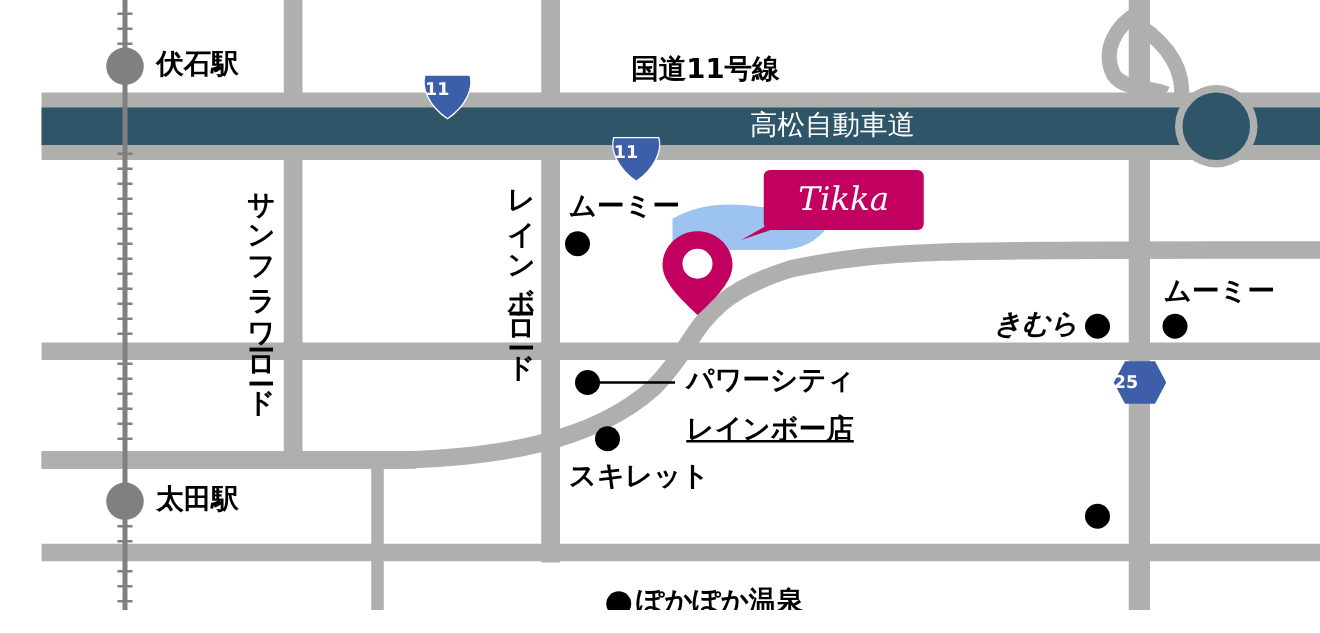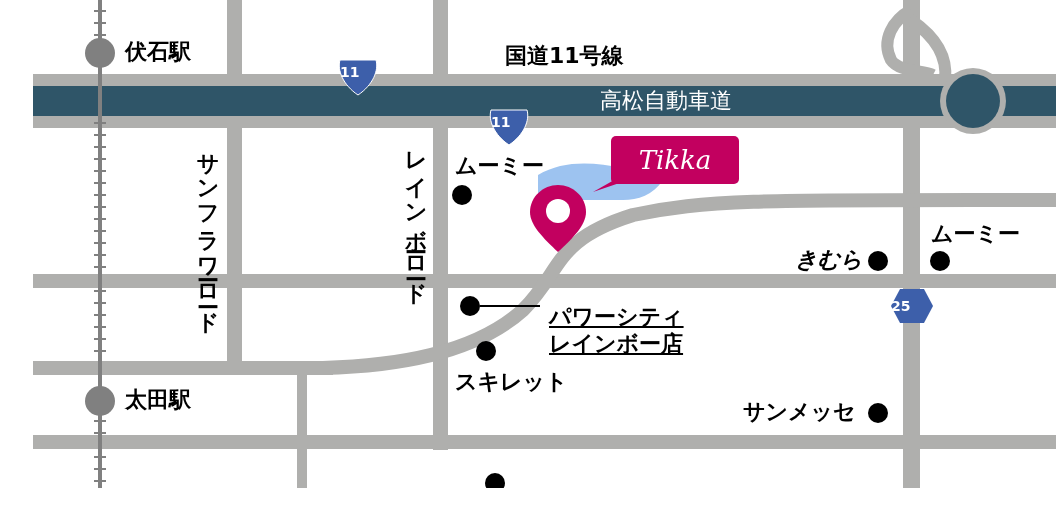--- a/index.html
+++ b/index.html
@@ -105,29 +105,29 @@
   <div class="shield-text" style="left:458px; top:115px; width:36px;">11</div>
   <div class="shield-text" style="left:858px; top:299px; width:42px;">25</div>
 
   <div class="tikka-box">Tikka</div>
 
   <div class="label" style="left:422px; top:155px;">ムーミー</div>
   <div class="dot" style="left:419px; top:185px;"></div>
 
   <div class="dot" style="left:427px; top:296px;"></div>
   <div style="position:absolute; left:447px; top:305px; width:60px; height:2px; background:#000;"></div>
-  <div class="label" style="left:516px; top:306px;text-decoration:underline;">パワーシティ</div>
+  <div class="label" style="left:516px; top:294px;">パワーシティ</div>
   <div class="label" style="left:516px; top:333px;text-decoration:underline;">レインボー店</div>
 
   <div class="dot" style="left:443px; top:341px;"></div>
   <div class="label" style="left:422px; top:371px;text-align:right;">スキレット</div>
 
   <div class="label" style="left:762px; top:249px;font-style:italic;">きむら</div>
   <div class="dot" style="left:835px; top:251px;"></div>
 
   <div class="label" style="left:898px; top:223px;">ムーミー</div>
   <div class="dot" style="left:897px; top:251px;"></div>
 
-  <div class="label" style="left:710px; top:401px;">サンメッセ</div>
   <div class="dot" style="left:835px; top:403px;"></div>
 
   <div class="dot" style="left:452px; top:473px;"></div>
+  <div class="label" style="left:476px; top:471px;">ぽかぽか温泉</div>
 </div>
 
 </body></html>

